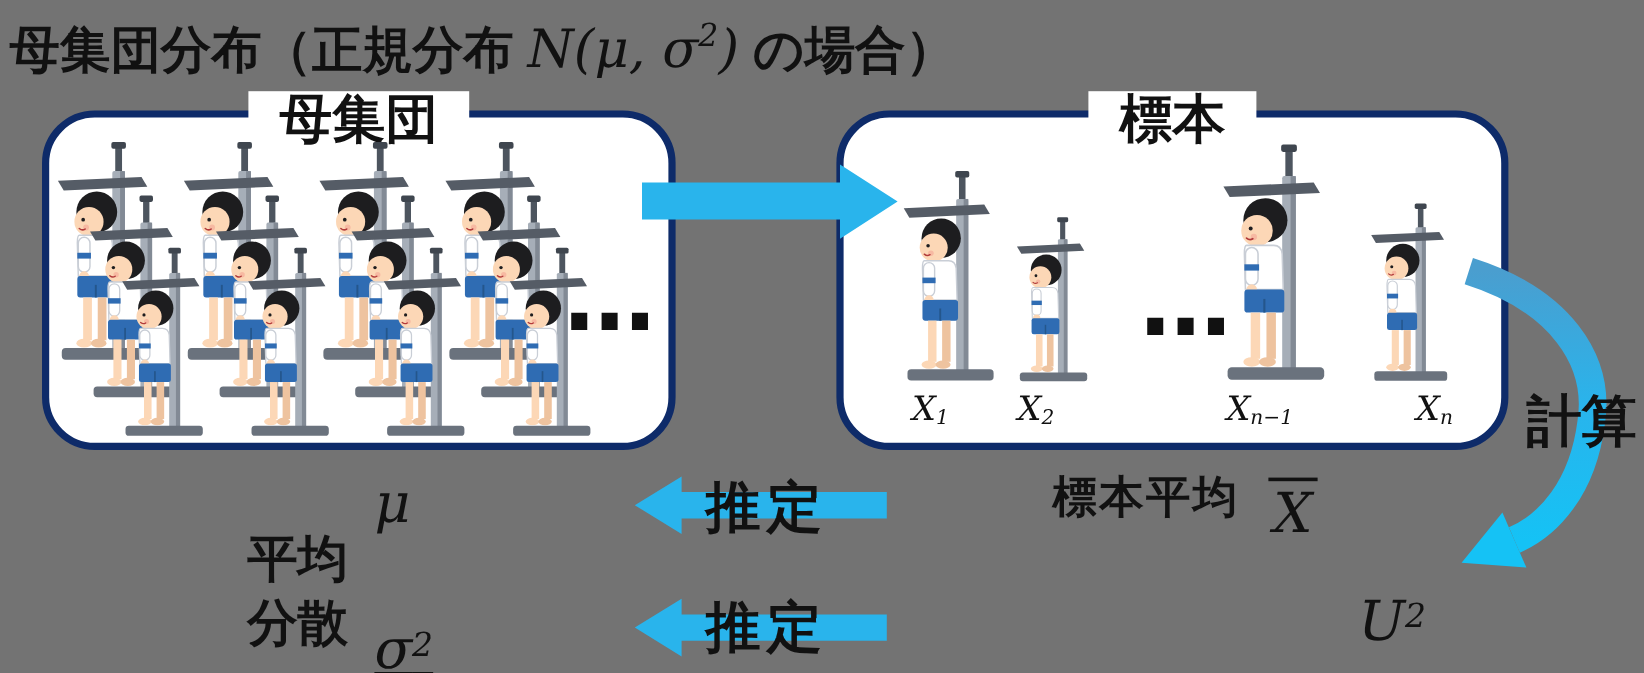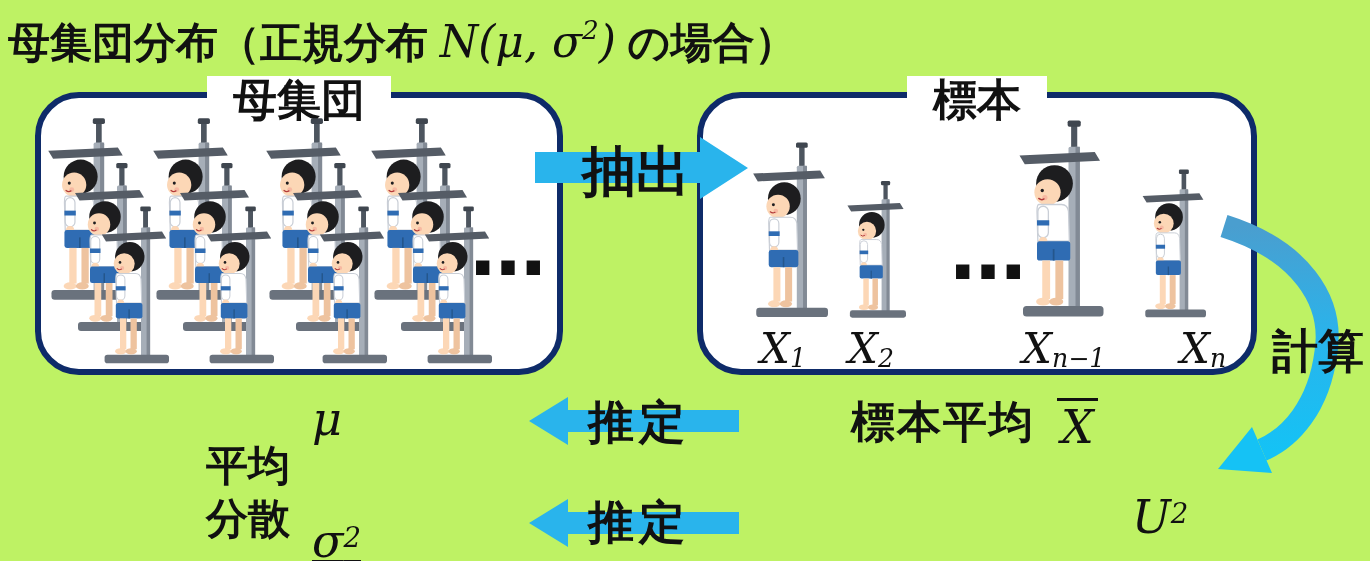--- a/index.html
+++ b/index.html
@@ -1,18 +1,18 @@
 <!DOCTYPE html>
 <html style="--navy: #0e2b69; --cyan: #29b4ec; --cyan_dark: #4a9ecf; --cyan_bright: #15c2f5; --ink: #111111;"><head>
 <meta charset="utf-8">
 <style>
   :root { --navy:#0e2b69; --cyan:#29b4ec; --cyan_dark:#4a9ecf; --cyan_bright:#15c2f5; --ink:#111111; }
   * { box-sizing: border-box; }
   body { margin:0; background:#ffffff; color:var(--ink); font-family:"Liberation Sans","DejaVu Sans",sans-serif; }
-  .canvas { position:relative; width:1370px; height:561px; background:#bef264; overflow:hidden; }
+  .canvas { position:relative; width:1370px; height:561px; background:#737373; overflow:hidden; }
 
   .abs { position:absolute; }
   .jp  { font-weight:700; }
   .jp-heavy { font-weight:800; }
   .math { font-family:"DejaVu Serif","Liberation Serif",serif; font-style:italic; }
   sup { font-size:60%; vertical-align:34%; }
   sub { font-size:60%; vertical-align:-16%; }
 
   .title { left:8px; top:4px; font-size:42px; line-height:52px; white-space:nowrap; }
   .title .math { font-size:44px; }
@@ -30,27 +30,27 @@
   .t-est1     { left:588px;  top:397px; font-size:46px; letter-spacing:5px; }
   .t-est2     { left:588px;  top:497px; font-size:46px; letter-spacing:5px; }
   .t-calc     { left:1272px; top:326px; font-size:46px; }
 
   .stat-label { position:absolute; font-weight:800; font-size:42px; line-height:1.1; white-space:nowrap; }
   .stat-sym   { position:absolute; font-size:46px; line-height:1.1; white-space:nowrap; }
   .l-mean   { left:206px; top:398px;margin-top:45px; }
   .s-mu     { left:312px; top:394px; }
   .l-var    { left:206px; top:496px;text-align:center; }
   .s-sigma  { left:312px; top:516px;text-decoration:underline; }
-  .l-smean  { left:851px; top:398px; font-size:44px; letter-spacing:2px; }
+  .l-smean  { left:877px; top:398px; font-size:37px; letter-spacing:2px;font-family:Liberation Mono, monospace; }
   .s-xbar   { left:1057px; top:398px; }
   .l-svar   { left:817px; top:498px; font-size:44px; letter-spacing:3px; }
   .s-u2     { left:1100px; top:492px;margin-left:32px; }
   .overline { display:inline-block; border-top:3px solid var(--ink); padding:1px 4px 0 4px; }
 
-  .x-label { position:absolute; top:326px; font-size:42px; line-height:1.1; white-space:nowrap; }
+  .x-label { position:absolute; top:326px; font-size:28px; line-height:1.1; white-space:nowrap; }
   .x1 { left:760px; } .x2 { left:848px; } .xn1 { left:1022px; } .xn { left:1148px;margin-left:32px; }
 
   .dots { position:absolute; font-size:76px; font-weight:900; line-height:0.35;
           letter-spacing:2px; color:var(--ink); font-family:"DejaVu Sans",sans-serif; }
   .dots-pop    { left:470px; top:236px; }
   .dots-sample { left:950px; top:240px; }
 </style>
 </head>
 <body>
 
@@ -132,21 +132,20 @@
 
     <g>
       <path d="M 1224,226 C 1300,250 1334,300 1326,352 C 1319,407 1290,438 1262,450" fill="none" stroke="url(#calcGrad)" stroke-width="23"></path>
       <polygon points="1218,469 1252,427 1272,473" style="fill:var(--cyan_bright)"></polygon>
     </g>
   </svg>
 
   <div class="dots dots-pop">…</div>
   <div class="dots dots-sample">…</div>
 
-  <div class="arrow-text t-extract">抽出</div>
   <div class="arrow-text t-est1">推定</div>
   <div class="arrow-text t-est2">推定</div>
   <div class="arrow-text t-calc">計算</div>
 
   <div class="x-label x1 math"><span>X</span><sub>1</sub></div>
   <div class="x-label x2 math"><span>X</span><sub>2</sub></div>
   <div class="x-label xn1 math"><span>X</span><sub>n−1</sub></div>
   <div class="x-label xn math"><span>X</span><sub>n</sub></div>
 
   <div class="stat-label l-mean">平均</div>

